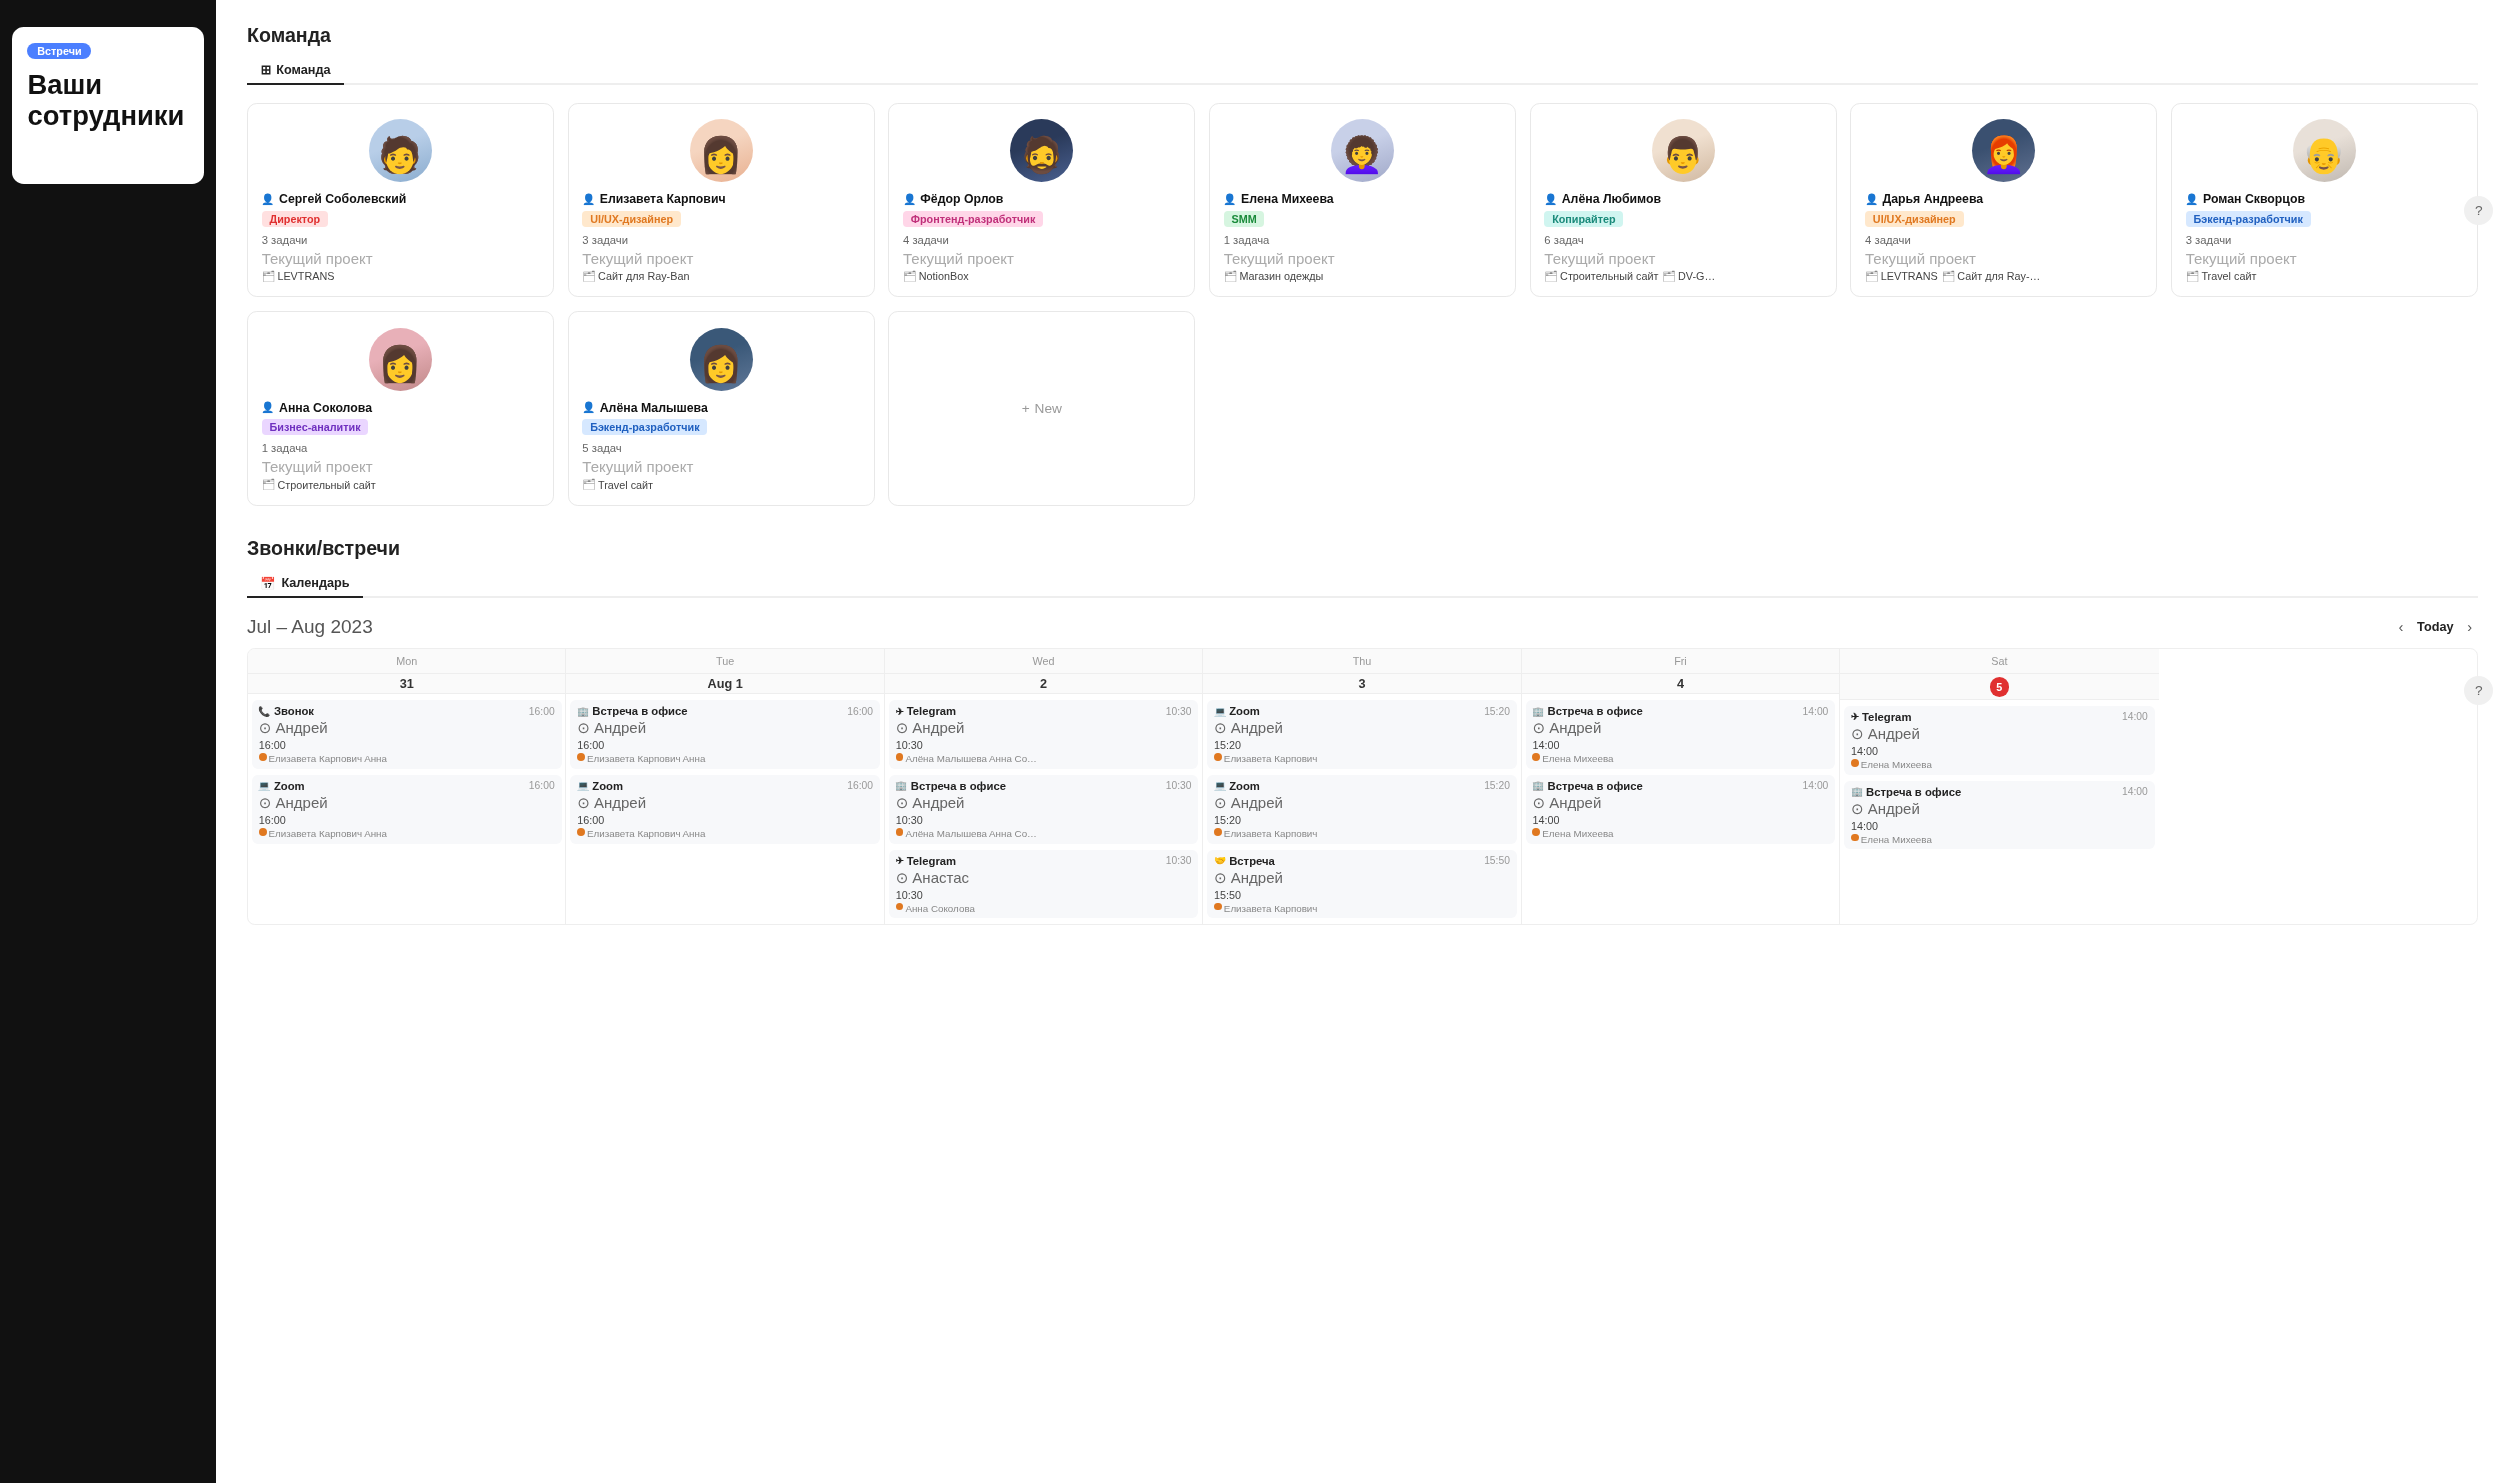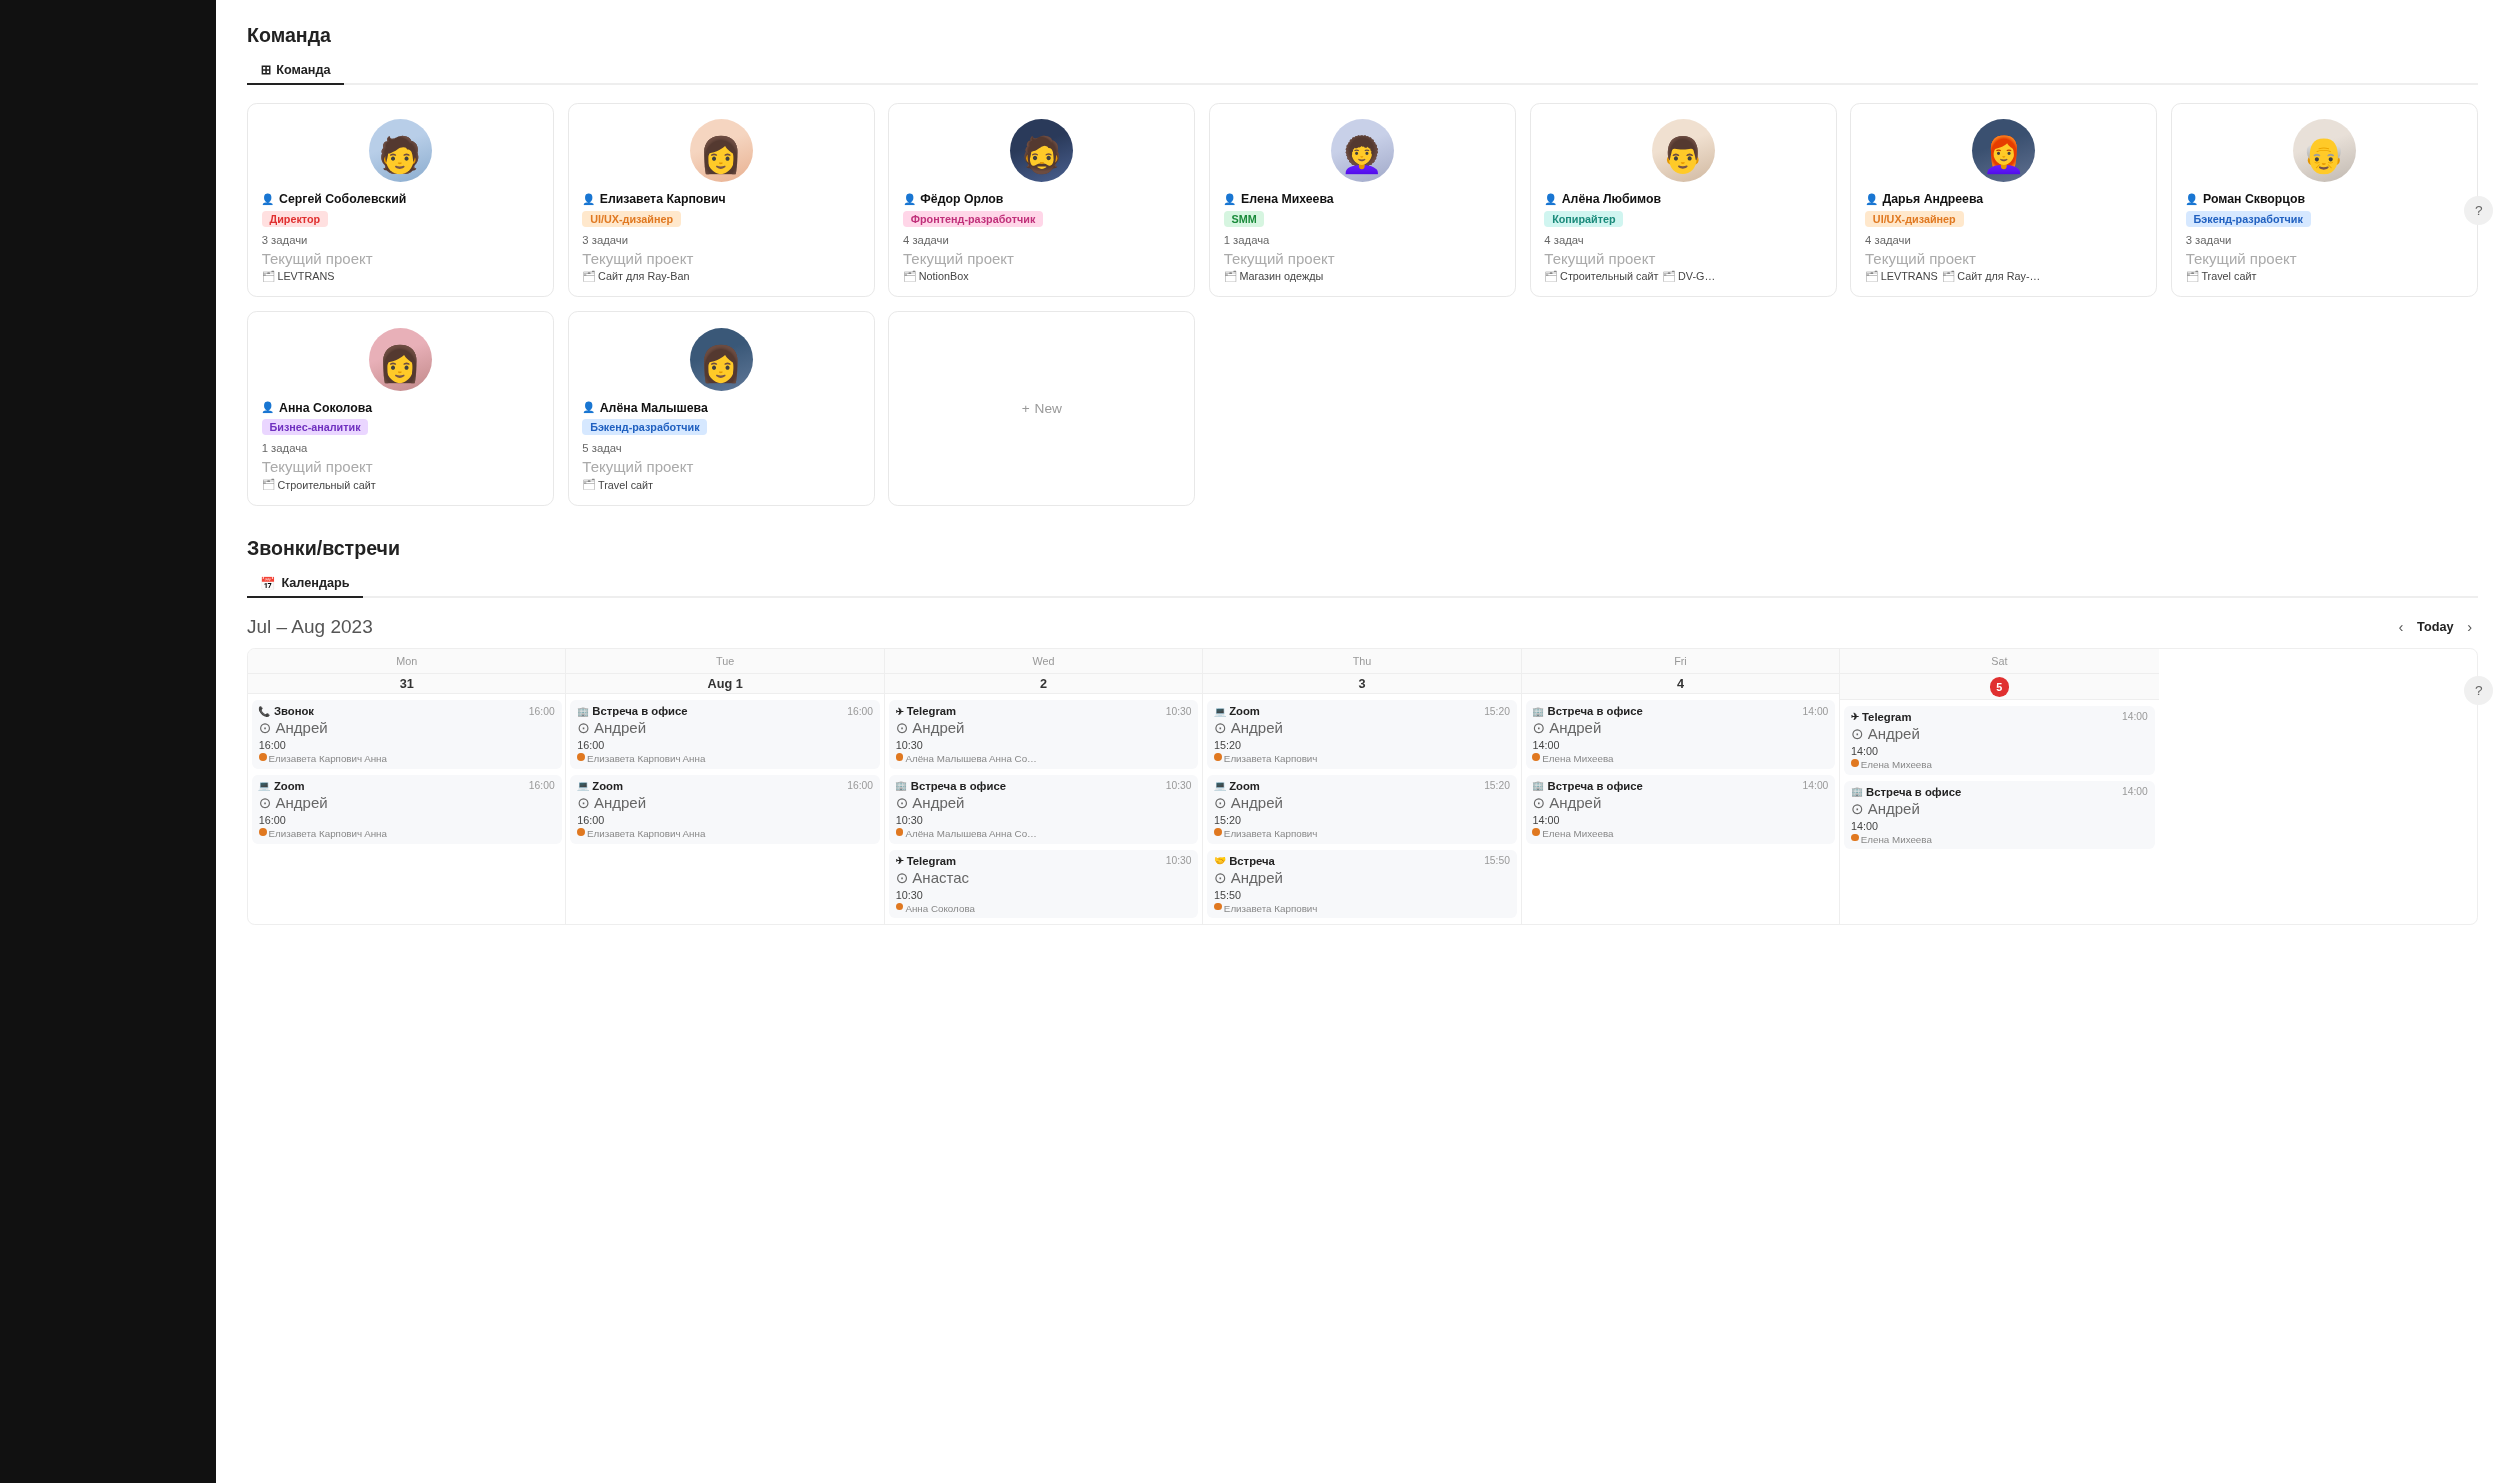--- a/index.html
+++ b/index.html
@@ -251,20 +251,24 @@
       font-size: 13.7px;
       color: #666;
     }
     .help-team { top: 196px; }
     .help-calendar { top: 676px; }
   </style>
 </head>
 <body>
 
 <div class="sidebar">
+  <div class="sidebar-card">
+    <span class="sidebar-badge blue">Встречи</span>
+    <div class="sidebar-title">Ваши сотрудники</div>
+  </div>
 </div>
 
 <div class="main">
 
   <div class="section-title">Команда</div>
   <div class="tab-bar">
     <div class="tab active">
       <span class="tab-icon">⊞</span>
       <span>Команда</span>
     </div>
@@ -346,21 +350,21 @@
   </div>
       <div class="member-card">
     <div class="avatar-face" style="background:linear-gradient(160deg, #f0e0d0 40%, #d0b8a0 100%); margin:0 auto 9.8px; width:63px; height:63px; border-radius:50%; display:flex; align-items:center; justify-content:center; font-size:31px;">
       <span style="font-size:35px; margin-top:9.8px;">👨</span>
     </div>
     <div class="member-name">
       <span class="member-icon">👤</span>
       <span>Алёна Любимов</span>
     </div>
     <span class="role-badge role-teal">Копирайтер</span>
-    <div class="member-tasks">4 задач</div>
+    <div class="member-tasks">6 задач</div>
     <div class="member-project-label">Текущий проект</div>
     <div class="member-projects">
           <span class="project-tag">
       <span class="project-icon">🗂</span>
       <span>Строительный сайт</span>
     </span>
           <span class="project-tag">
       <span class="project-icon">🗂</span>
       <span>DV-G…</span>
     </span>

